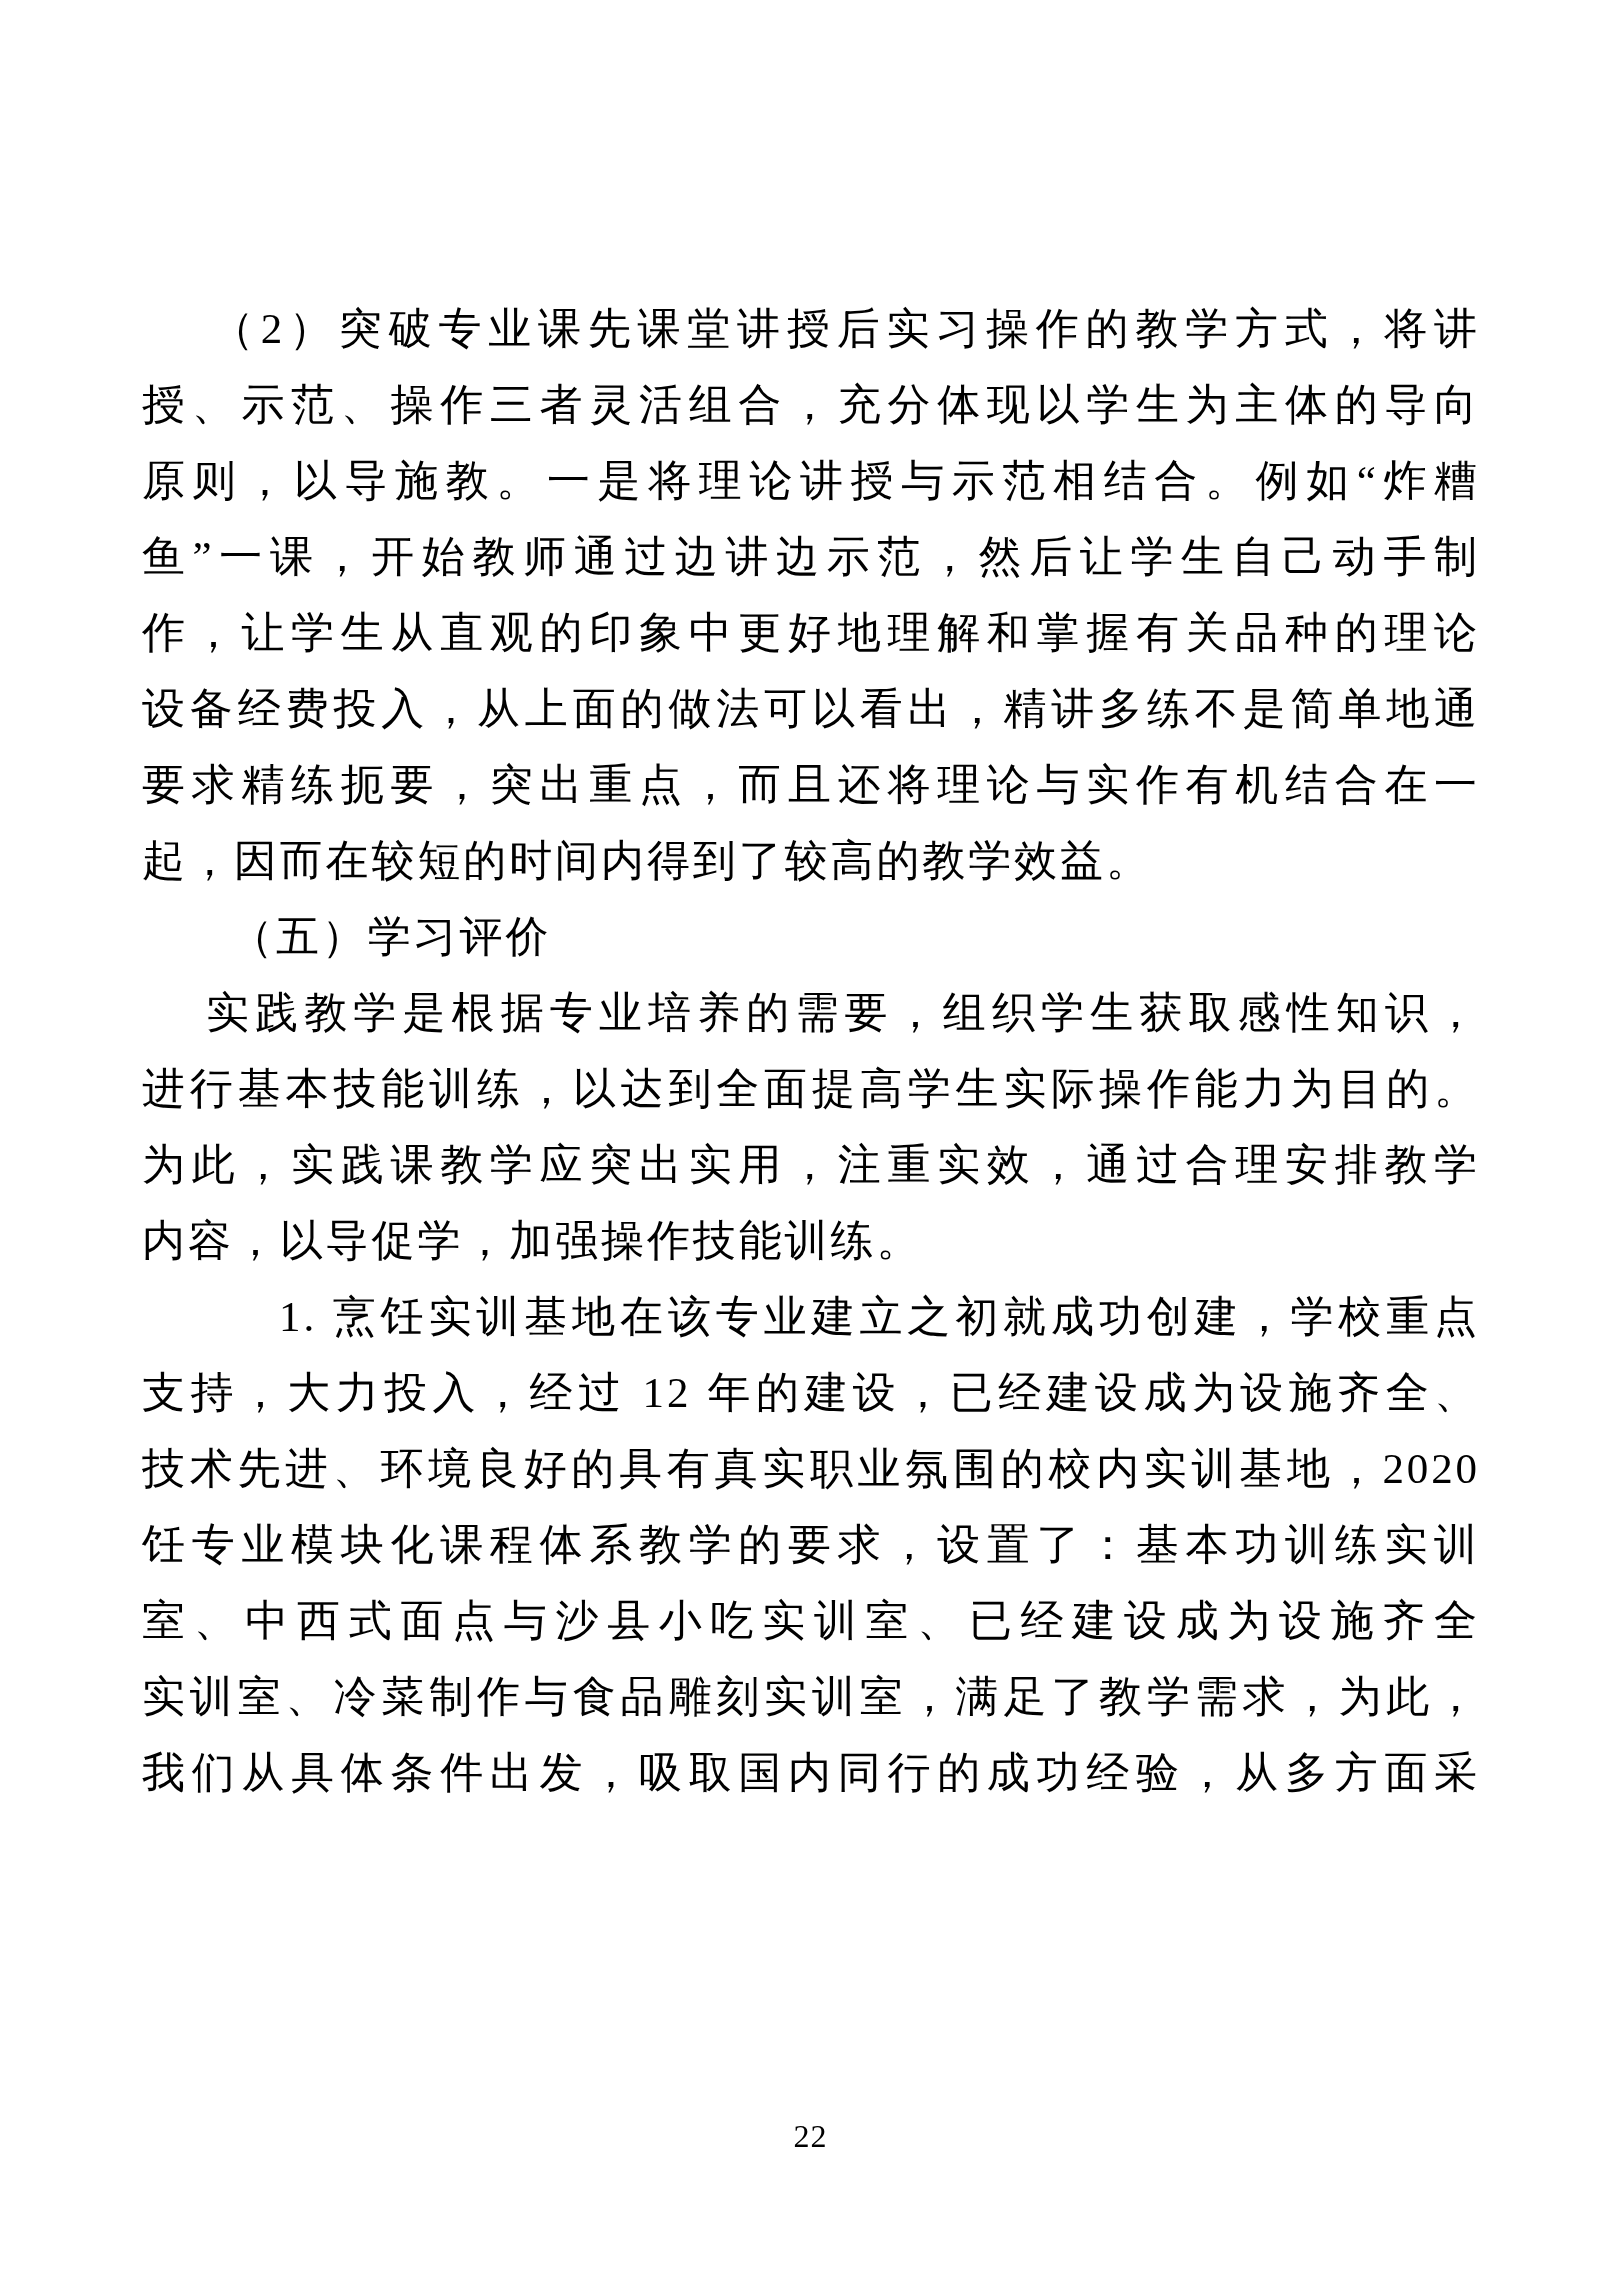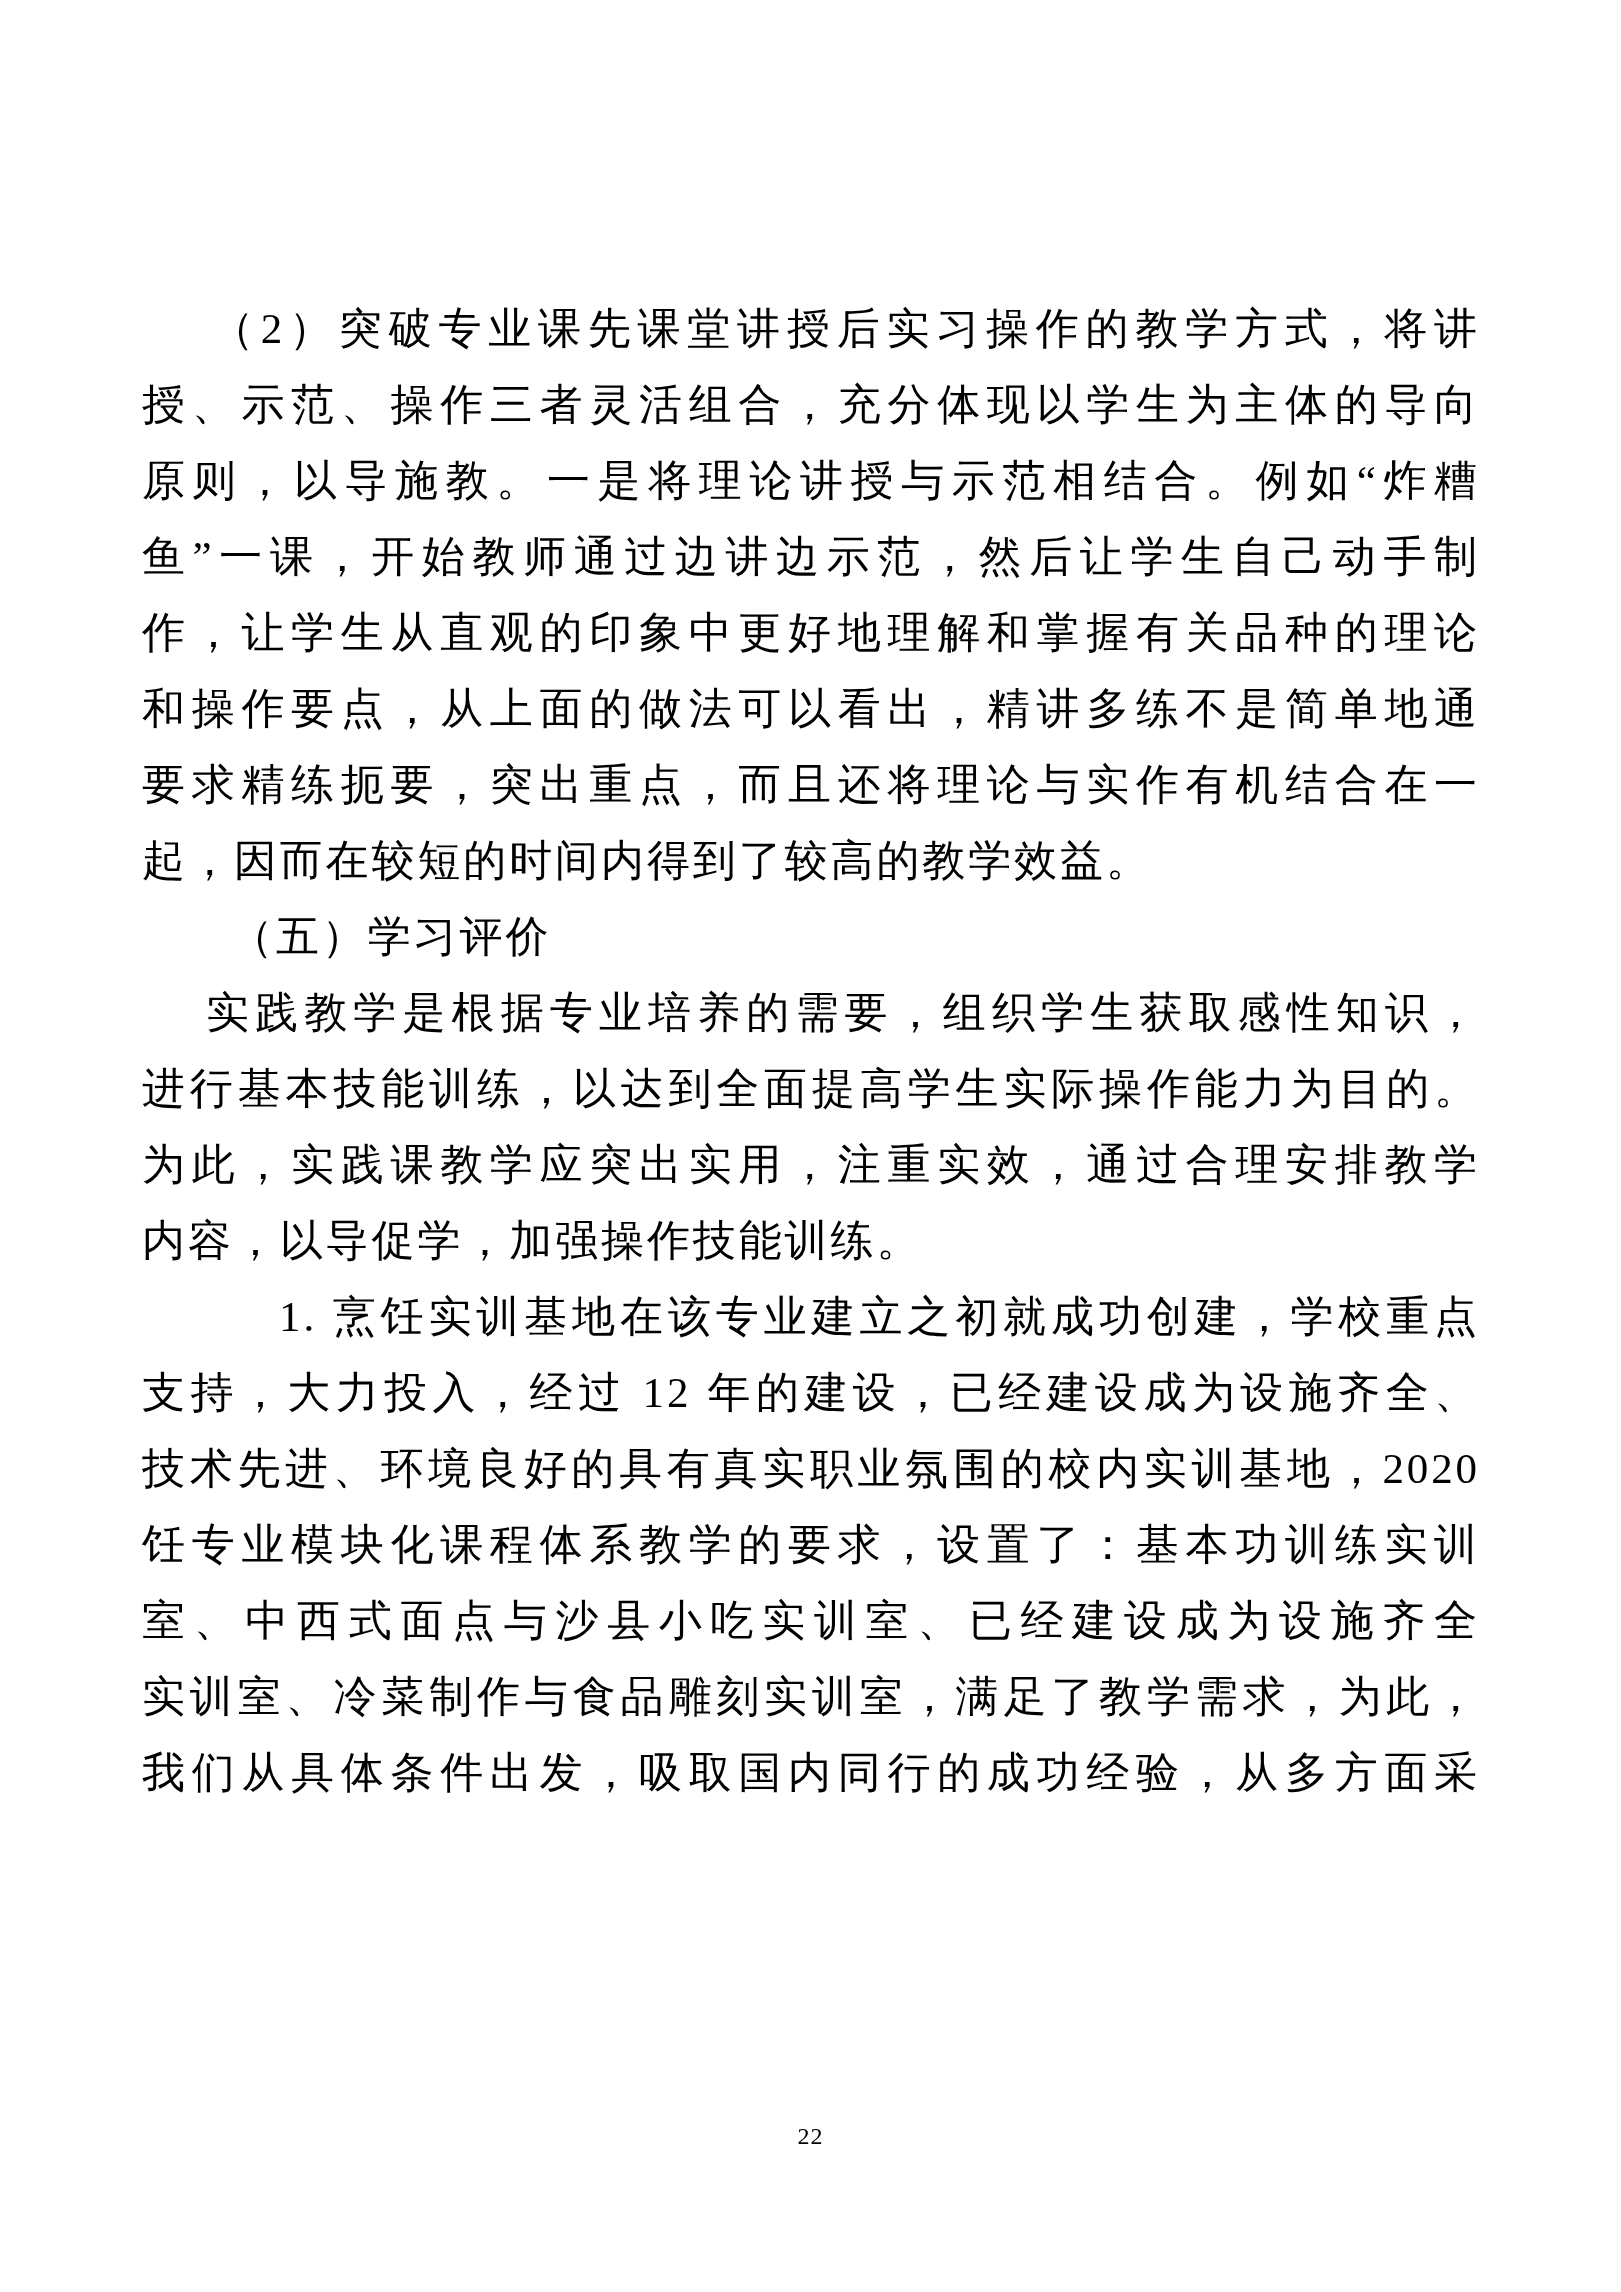--- a/index.html
+++ b/index.html
@@ -31,36 +31,36 @@
   .line.just {
     text-align: justify;
     text-align-last: justify;
   }
   .page-num {
     position: absolute;
     left: 0;
     top: 2117px;
     width: 100%;
     text-align: center;
-    font-size: 24px;
+    font-size: 32px;
     line-height: 39px;
     letter-spacing: 1px;
   }
 </style>
 </head>
 <body>
 
 <div class="page">
   <div class="body-block">
       <div class="line just" style="text-indent: 69px;">（2）突破专业课先课堂讲授后实习操作的教学方式，将讲</div>
       <div class="line just">授、示范、操作三者灵活组合，充分体现以学生为主体的导向</div>
       <div class="line just">原则，以导施教。一是将理论讲授与示范相结合。例如“炸糟</div>
       <div class="line just">鱼”一课，开始教师通过边讲边示范，然后让学生自己动手制</div>
       <div class="line just">作，让学生从直观的印象中更好地理解和掌握有关品种的理论</div>
-      <div class="line just">和操作要点，从上面的做法可以看出，精讲多练不是简单地通</div>
+      <div class="line just">设备经费投入，从上面的做法可以看出，精讲多练不是简单地通</div>
       <div class="line just">要求精练扼要，突出重点，而且还将理论与实作有机结合在一</div>
       <div class="line">起，因而在较短的时间内得到了较高的教学效益。</div>
       <div class="line" style="text-indent: 88px;">（五）学习评价</div>
       <div class="line just" style="text-indent: 64px;">实践教学是根据专业培养的需要，组织学生获取感性知识，</div>
       <div class="line just">进行基本技能训练，以达到全面提高学生实际操作能力为目的。</div>
       <div class="line just">为此，实践课教学应突出实用，注重实效，通过合理安排教学</div>
       <div class="line">内容，以导促学，加强操作技能训练。</div>
       <div class="line just" style="text-indent: 137px;">1. 烹饪实训基地在该专业建立之初就成功创建，学校重点</div>
       <div class="line just">支持，大力投入，经过 12 年的建设，已经建设成为设施齐全、</div>
       <div class="line just">技术先进、环境良好的具有真实职业氛围的校内实训基地，2020</div>

